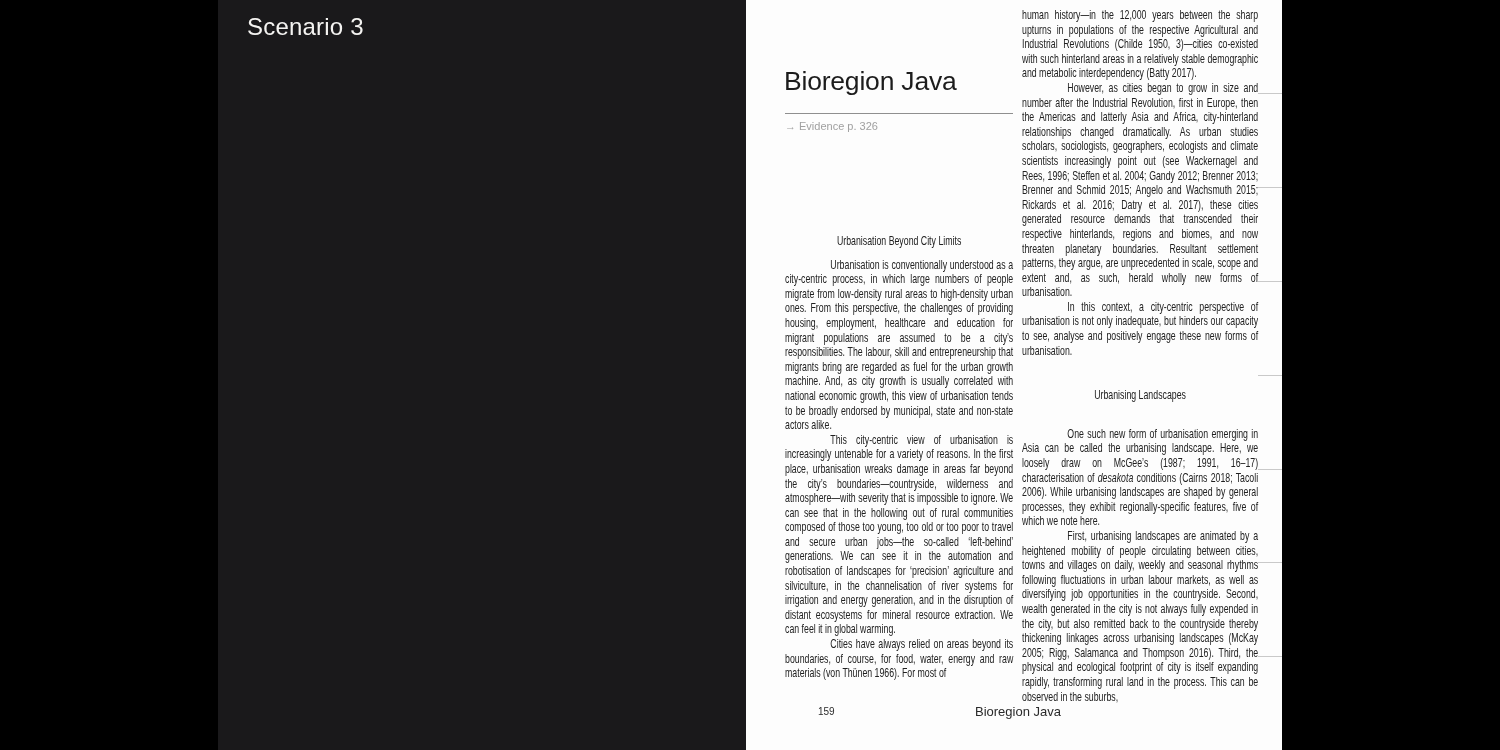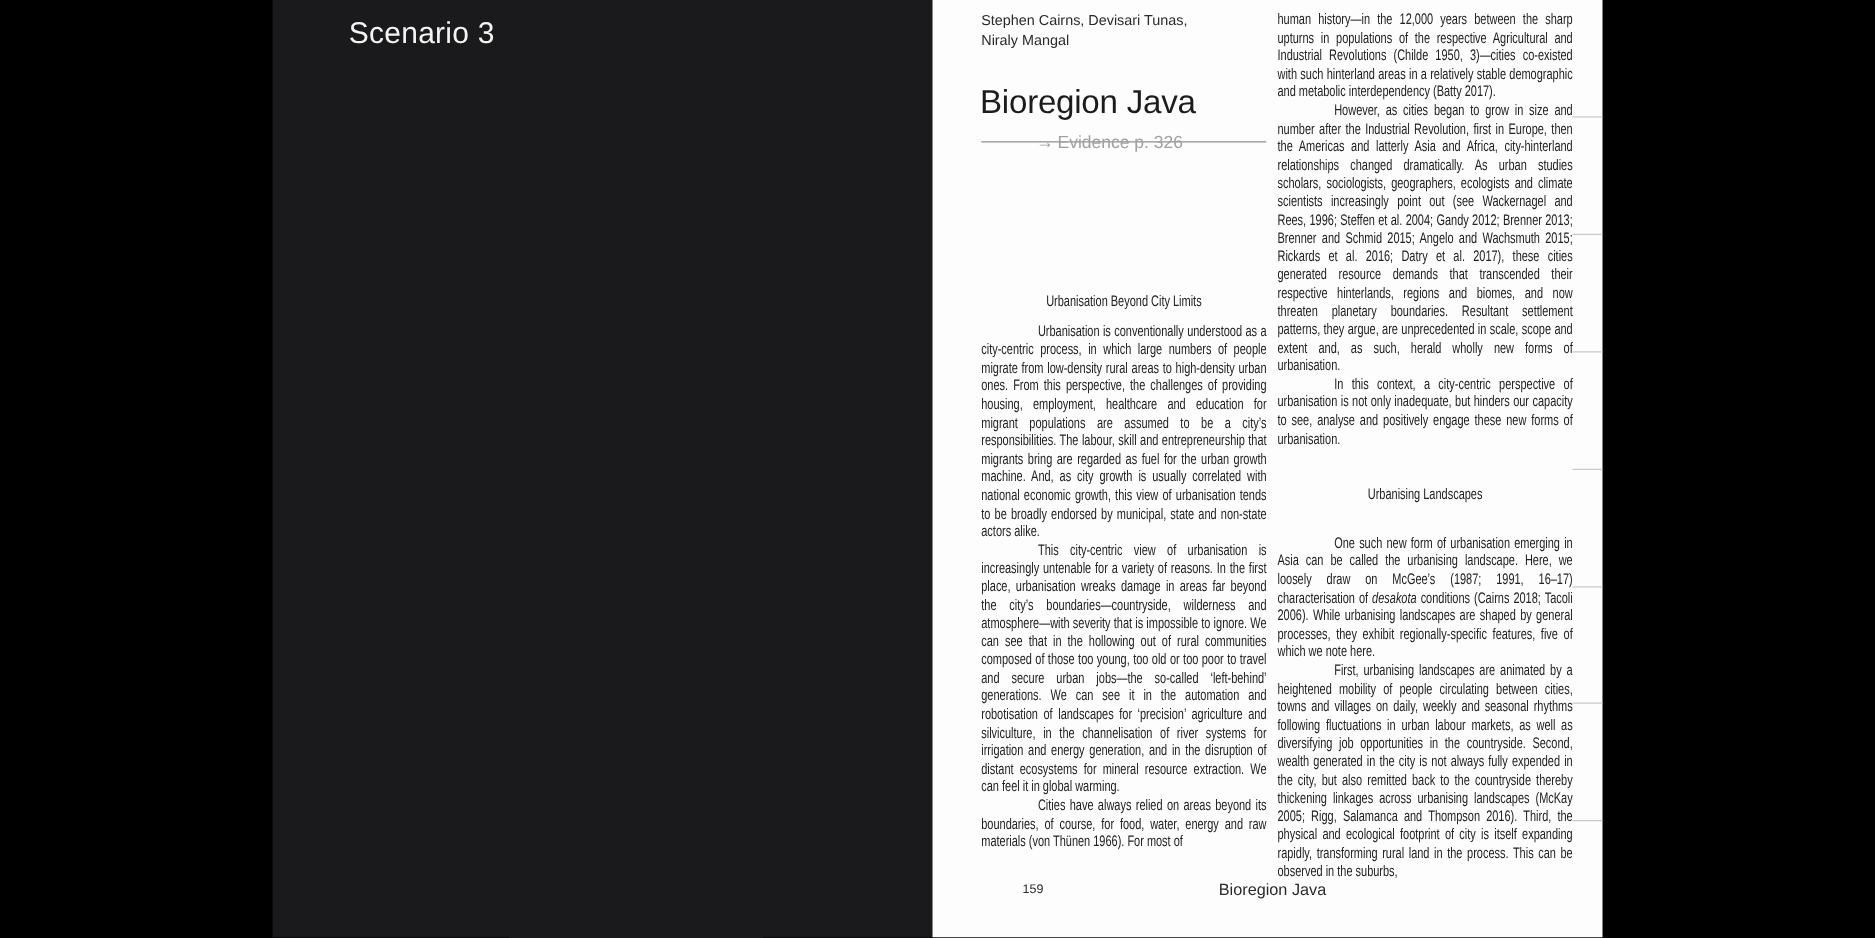--- a/index.html
+++ b/index.html
@@ -23,21 +23,20 @@
 
   
   .cover{
     position:absolute;left:218px;top:0;width:528px;height:750px;
     background:var(--cover-bg);
   }
   .cover-title{
     position:absolute;left:29px;top:12px;
     font-size:24px;line-height:30px;color:#f4f3f1;letter-spacing:.2px;
     font-weight:400;
-    margin-left:32px;
   }
 
   
   .page{
     position:absolute;left:746px;top:0;width:536px;height:750px;
     background:var(--page-bg);
   }
 
   
   .authors{
@@ -47,22 +46,22 @@
   .page-title{
     position:absolute;left:38px;top:66px;
     font-size:26.5px;line-height:30px;letter-spacing:-.2px;color:#1c1c1c;
     font-weight:400;
   }
   .title-rule{
     position:absolute;left:39px;top:113px;width:228px;height:1px;
     background:var(--rule);
   }
   .evidence{
-    position:absolute;left:39px;top:106px;
-    font-size:14px;line-height:15px;color:var(--muted);margin-left:44px;
+    position:absolute;left:39px;top:119px;
+    font-size:11px;line-height:15px;color:var(--muted);
   }
   .evidence .arrow{margin-right:3px;}
 
   
   .textflow{
     transform:scaleX(0.72);transform-origin:0 0;
     font-size:12.2px;line-height:14.6px;
     text-align:justify;color:var(--text);
   }
   .col-left-flow{position:absolute;left:39px;top:234px;width:317px;}
@@ -95,24 +94,20 @@
 </style>
 </head>
 <body>
 
 <div class="cover">
   <div class="cover-title">Scenario 3</div>
 </div>
 
 <div class="page">
 
-  <div class="authors">
-    <div>Stephen Cairns, Devisari Tunas,</div>
-    <div>Niraly Mangal</div>
-  </div>
 
   <div class="page-title">Bioregion Java</div>
 
   <div class="title-rule"></div>
 
   <div class="evidence">
     <span class="arrow">→</span><span>Evidence p. 326</span>
   </div>
 
   <div class="textflow col-left-flow">

